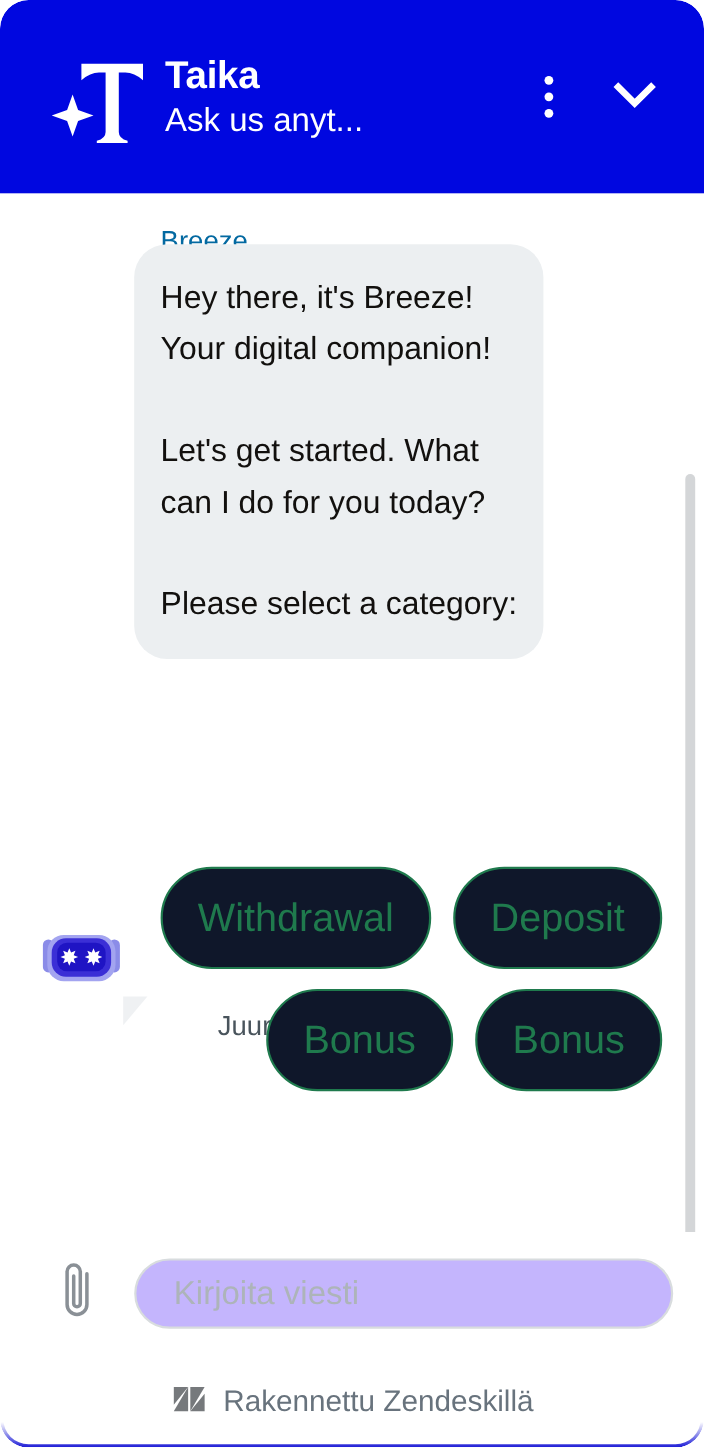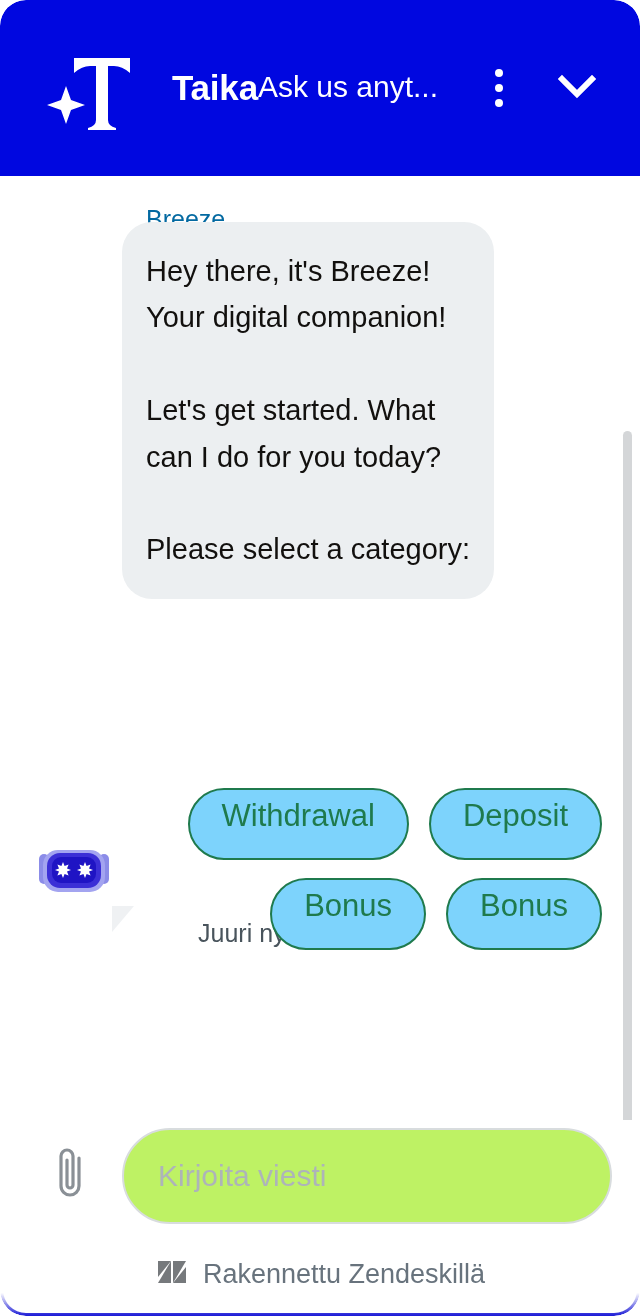--- a/index.html
+++ b/index.html
@@ -42,21 +42,21 @@
     flex: 0 0 auto;
     display: flex;
     align-items: center;
     justify-content: center;
   }
   .brand-logo svg { display: block; }
 
   .header-titles {
     margin-left: 14px;
     display: flex;
-    flex-direction: row;
+    flex-direction: column;
     justify-content: center;
     flex: 1 1 auto;
     min-width: 0;
   }
   .header-title {
     color: #ffffff;
     font-size: 35px;
     font-weight: 700;
     line-height: 1.18;
     letter-spacing: -0.2px;
@@ -190,26 +190,26 @@
     padding-right: 38px;
   }
   .qr-row {
     display: flex;
     gap: 20px;
     justify-content: flex-end;
   }
   .qr-btn {
     border: 2px solid #1f7a4d;
     color: #1f7a4d;
-    background: #7dd3fc;
+    background: #0f172a;
     border-radius: 999px;
-    font-size: 31px;
+    font-size: 36px;
     font-family: "Liberation Sans", sans-serif;
     line-height: 1;
-    padding: 10px 32px 27px 32px;
+    padding: 26px 32px 27px 32px;
     cursor: pointer;
     white-space: nowrap;
   }
 
   
   .scrollbar-track {
     position: absolute;
     right: 8px;
     top: 255px;
     width: 9px;
@@ -235,24 +235,24 @@
     width: 52px;
     height: 66px;
     display: flex;
     align-items: center;
     justify-content: center;
     cursor: pointer;
     flex: 0 0 auto;
   }
   .composer-input {
     flex: 1 1 auto;
-    height: 96px;
+    height: 64px;
     border: 2px solid #d8dcde;
     border-radius: 999px;
-    background: #bef264;
+    background: #c4b5fd;
     padding: 0 34px;
     font-size: 30px;
     font-family: "Liberation Sans", sans-serif;
     color: #2f3941;
     outline: none;
   }
   .composer-input::placeholder { color: #adb4b9; }
 
   
   .footer {

